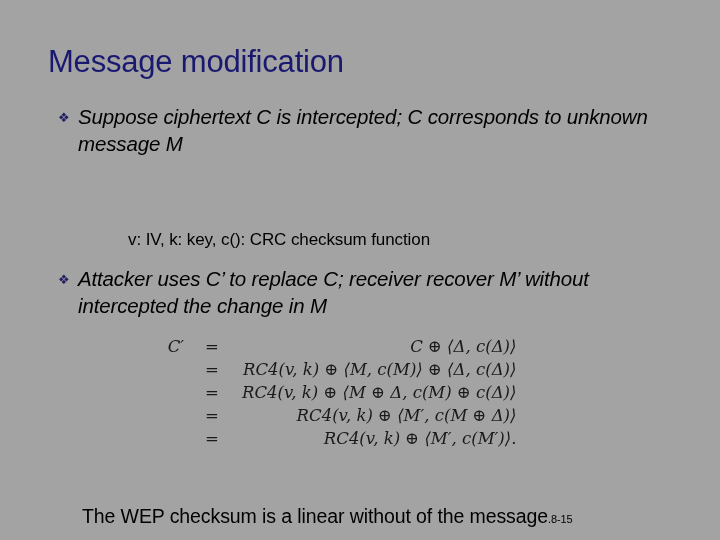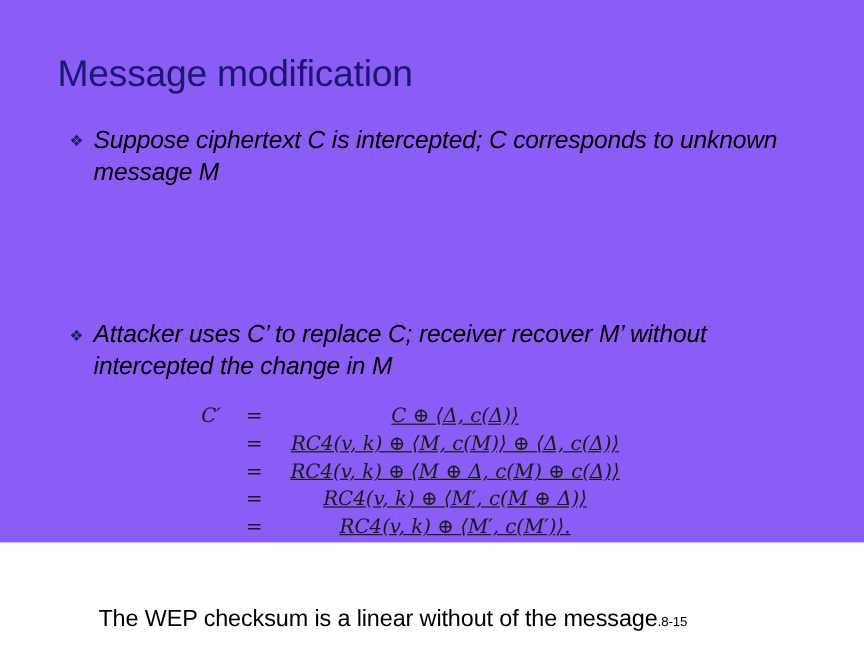--- a/index.html
+++ b/index.html
@@ -10,22 +10,22 @@
     width: 720px;
     height: 540px;
     background: #ffffff;
     font-family: "Liberation Sans", sans-serif;
     overflow: hidden;
     position: relative;
   }
   .slide {
     position: relative;
     width: 720px;
-    height: 452px;
-    background: #8b5cf6;
+    height: 540px;
+    background: #a3a3a3;
   }
 
   
   .slide-title {
     position: absolute;
     left: 48px;
     top: 42px;
     font-size: 31px;
     line-height: 40px;
     color: #191970;
@@ -109,22 +109,21 @@
     text-align: right;
     width: 46px;
     padding-right: 14px;
   }
   #derivation .col-eq {
     text-align: center;
     width: 28px;
     padding-right: 16px;
   }
   #derivation .col-rhs {
-    text-align: center;
-    text-decoration: underline;
+    text-align: right;
   }
 
   
   #footer-line {
     position: absolute;
     left: 82px;
     top: 503px;
     font-size: 19.5px;
     line-height: 26px;
     color: #000000;
@@ -144,20 +143,21 @@
 <div class="slide">
 
   <div class="slide-title">Message modification</div>
 
   <div class="bullet-row" id="bullet-1">
     <span class="bullet-mark">❖</span>
     <span class="bullet-text">Suppose ciphertext C is intercepted; C corresponds to unknown message M</span>
   </div>
 
 
+  <div id="legend-line">v: IV, k: key, c(): CRC checksum function</div>
 
   <div class="bullet-row" id="bullet-2">
     <span class="bullet-mark">❖</span>
     <span class="bullet-text">Attacker uses C’ to replace C; receiver recover M’ without intercepted the change in M</span>
   </div>
 
   <table class="math" id="derivation">
     <tbody>
         <tr>
       <td class="col-lhs"><span class="it">C′</span></td>

